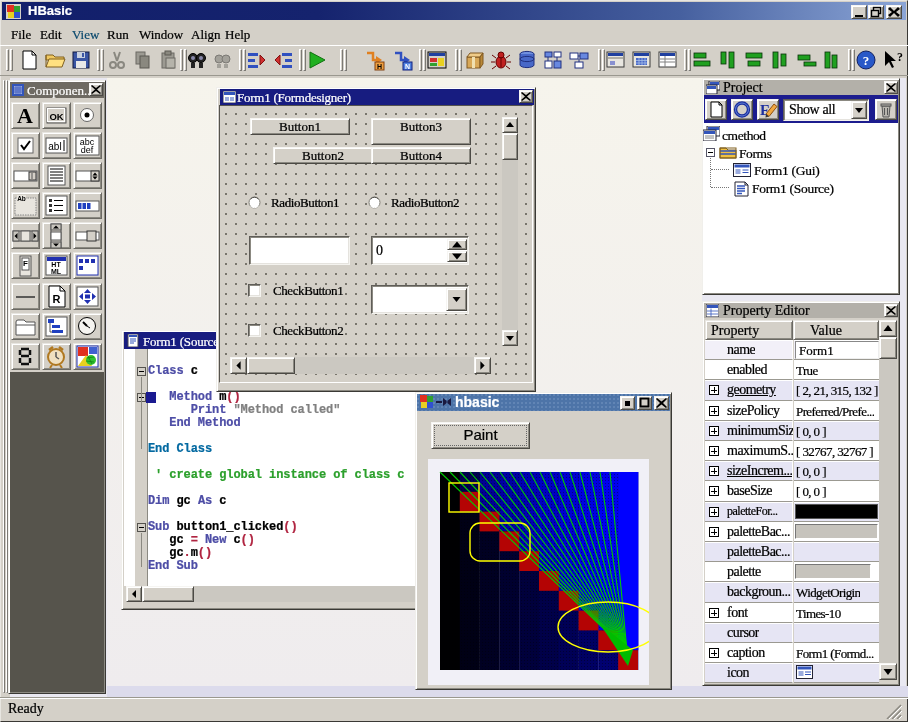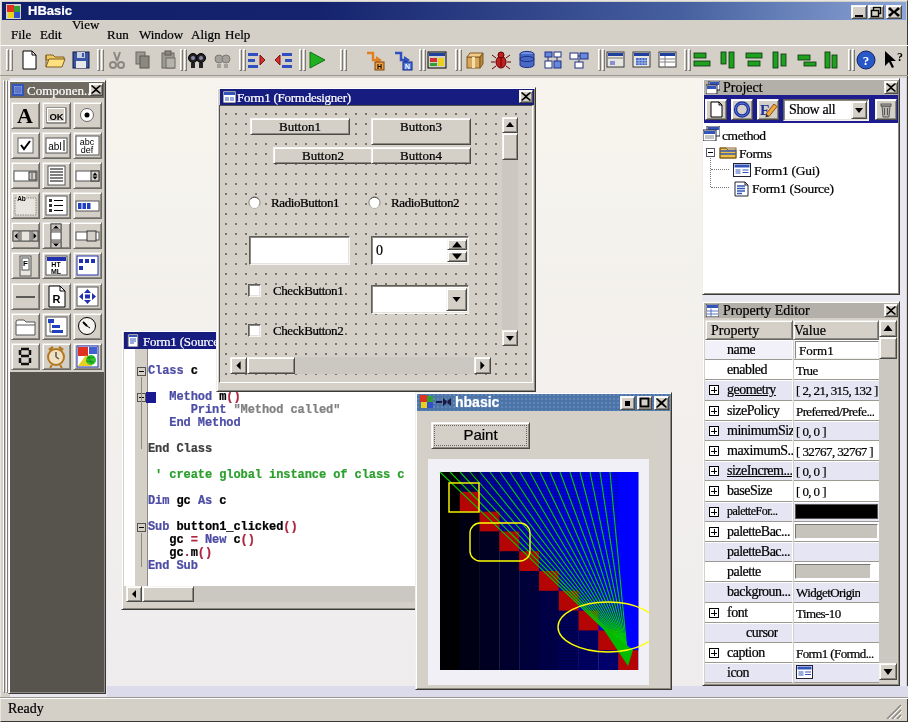--- a/index.html
+++ b/index.html
@@ -35,21 +35,21 @@
       <rect x="2.5" y="4.5" width="7" height="6" fill="#d4d0c8" stroke="#000" stroke-width="1.4"></rect>
     </svg>
   </div>
 <div class="a bout" style="left:886px;top:5px;width:16px;height:14px;">
     <svg width="14" height="12" viewBox="0 0 14 12">
       <path d="M3 1 L7 5 L11 1 L13 3 L9 6 L13 9 L11 11 L7 7 L3 11 L1 9 L5 6 L1 3 Z" fill="#000"></path>
     </svg>
   </div>
 <div class="a serif" style="left:11px;top:27px;font-size:13px;color:#000;">File</div>
 <div class="a serif" style="left:40px;top:27px;font-size:13px;color:#000;">Edit</div>
-<div class="a serif" style="left:72px;top:17px;font-size:13px;color:#000000;">View</div>
+<div class="a serif" style="left:72px;top:27px;font-size:13px;color:#0c4a6e;">View</div>
 <div class="a serif" style="left:107px;top:27px;font-size:13px;color:#000;">Run</div>
 <div class="a serif" style="left:139px;top:27px;font-size:13px;color:#000;">Window</div>
 <div class="a serif" style="left:191px;top:27px;font-size:13px;color:#000;">Align</div>
 <div class="a serif" style="left:225px;top:27px;font-size:13px;color:#000;">Help</div>
 <div class="a" style="left:0;top:45px;width:908px;height:31px;border-top:1px solid #fff;border-bottom:1px solid #9a988f;"></div>
 <div class="a" style="left:6px;top:49px;width:3px;height:22px;border:1px solid;border-color:#fff #7b7974 #7b7974 #fff;"></div>
 <div class="a" style="left:10px;top:49px;width:3px;height:22px;border:1px solid;border-color:#fff #7b7974 #7b7974 #fff;"></div>
 <div class="a" style="left:97px;top:49px;width:3px;height:22px;border:1px solid;border-color:#fff #7b7974 #7b7974 #fff;"></div>
 <div class="a" style="left:101px;top:49px;width:3px;height:22px;border:1px solid;border-color:#fff #7b7974 #7b7974 #fff;"></div>
 <div class="a" style="left:180px;top:49px;width:3px;height:22px;border:1px solid;border-color:#fff #7b7974 #7b7974 #fff;"></div>
@@ -252,21 +252,21 @@
 <div class="a" style="left:137px;top:523px;width:9px;height:9px;background:#d4d0c8;border:1px solid #55534e;"></div>
 <div class="a" style="left:139px;top:527px;width:5px;height:1px;background:#000;"></div>
 <div class="a" style="left:141px;top:377px;width:1px;height:72px;background:#8b8981;"></div>
 <div class="a" style="left:141px;top:403px;width:1px;height:21px;background:#8b8981;"></div>
 <div class="a" style="left:141px;top:533px;width:1px;height:34px;background:#8b8981;"></div>
 <div class="a" style="left:146px;top:392px;width:10px;height:11px;background:#1a1a90;"></div>
 <div class="a mono" style="left:148px;top:365px;height:13px;line-height:13px;font-size:12px;font-weight:bold;letter-spacing:-0.08px;white-space:pre;"><span style="color:#4d4da6">Class</span><span style="color:#000">&nbsp;c</span></div>
 <div class="a mono" style="left:148px;top:391px;height:13px;line-height:13px;font-size:12px;font-weight:bold;letter-spacing:-0.08px;white-space:pre;"><span style="color:#4d4da6">&nbsp;&nbsp;&nbsp;Method</span><span style="color:#000">&nbsp;m</span><span style="color:#b02440">()</span></div>
 <div class="a mono" style="left:148px;top:404px;height:13px;line-height:13px;font-size:12px;font-weight:bold;letter-spacing:-0.08px;white-space:pre;"><span style="color:#4d4da6">&nbsp;&nbsp;&nbsp;&nbsp;&nbsp;&nbsp;Print</span><span style="color:#000">&nbsp;</span><span style="color:#808080">"Method&nbsp;called"</span></div>
 <div class="a mono" style="left:148px;top:417px;height:13px;line-height:13px;font-size:12px;font-weight:bold;letter-spacing:-0.08px;white-space:pre;"><span style="color:#4d4da6">&nbsp;&nbsp;&nbsp;End&nbsp;Method</span></div>
-<div class="a mono" style="left:148px;top:443px;height:13px;line-height:13px;font-size:12px;font-weight:bold;letter-spacing:-0.08px;white-space:pre;"><span style="color:#404040">End&nbsp;Class</span></div>
+<div class="a mono" style="left:148px;top:443px;height:13px;line-height:13px;font-size:12px;font-weight:bold;letter-spacing:-0.08px;white-space:pre;"><span style="color:#0369a1">End&nbsp;Class</span></div>
 <div class="a mono" style="left:148px;top:469px;height:13px;line-height:13px;font-size:12px;font-weight:bold;letter-spacing:-0.08px;white-space:pre;"><span style="color:#2ca02c">&nbsp;'&nbsp;create&nbsp;global&nbsp;instance&nbsp;of&nbsp;class&nbsp;c</span></div>
 <div class="a mono" style="left:148px;top:495px;height:13px;line-height:13px;font-size:12px;font-weight:bold;letter-spacing:-0.08px;white-space:pre;"><span style="color:#4d4da6">Dim</span><span style="color:#000">&nbsp;gc&nbsp;</span><span style="color:#4d4da6">As</span><span style="color:#000">&nbsp;c</span></div>
 <div class="a mono" style="left:148px;top:521px;height:13px;line-height:13px;font-size:12px;font-weight:bold;letter-spacing:-0.08px;white-space:pre;"><span style="color:#4d4da6">Sub</span><span style="color:#000">&nbsp;button1_clicked</span><span style="color:#b02440">()</span></div>
 <div class="a mono" style="left:148px;top:534px;height:13px;line-height:13px;font-size:12px;font-weight:bold;letter-spacing:-0.08px;white-space:pre;"><span style="color:#000">&nbsp;&nbsp;&nbsp;gc&nbsp;</span><span style="color:#b02440">=</span><span style="color:#000">&nbsp;</span><span style="color:#4d4da6">New</span><span style="color:#000">&nbsp;c</span><span style="color:#b02440">()</span></div>
 <div class="a mono" style="left:148px;top:547px;height:13px;line-height:13px;font-size:12px;font-weight:bold;letter-spacing:-0.08px;white-space:pre;"><span style="color:#000">&nbsp;&nbsp;&nbsp;gc</span><span style="color:#b02440">.</span><span style="color:#000">m</span><span style="color:#b02440">()</span></div>
 <div class="a mono" style="left:148px;top:560px;height:13px;line-height:13px;font-size:12px;font-weight:bold;letter-spacing:-0.08px;white-space:pre;"><span style="color:#4d4da6">End&nbsp;Sub</span></div>
 
 <div class="a" style="left:126px;top:586px;width:400px;height:16px;background:#cbc8c1;"></div>
 <div class="a bout" style="left:126px;top:586px;width:16px;height:16px;">
     <svg width="14" height="14" viewBox="0 0 14 14">
@@ -755,21 +755,21 @@
     <rect x="1" y="1" width="11" height="3" fill="#3355bb"></rect>
     <path d="M1 7 h11 M1 10 h11 M5 4.5 v8" stroke="#3355bb" stroke-width="0.8"></path>
   </svg>
 <div class="a serif" style="left:723px;top:303px;font-size:14px;color:#000;">Property Editor</div>
 <div class="a bout" style="left:884px;top:304px;width:14px;height:13px;">
     <svg width="12" height="11" viewBox="0 0 12 11">
       <path d="M2 1 L6 4 L10 1 L11 2 L7 5.5 L11 9 L10 10 L6 7 L2 10 L1 9 L5 5.5 L1 2 Z" fill="#000"></path>
     </svg>
   </div>
 <div class="a bout2 serif" style="left:705px;top:320px;width:88px;height:20px;box-shadow:inset 1px 1px 0 #fff, inset -1px -1px 0 #8b8981;font-size:14px;padding-left:5px;line-height:19px;">Property</div>
-<div class="a bout2 serif" style="left:793px;top:320px;width:86px;height:20px;box-shadow:inset 1px 1px 0 #fff, inset -1px -1px 0 #8b8981;font-size:14px;padding-left:0;line-height:19px;">Value</div>
+<div class="a bout2 serif" style="left:793px;top:320px;width:86px;height:20px;box-shadow:inset 1px 1px 0 #fff, inset -1px -1px 0 #8b8981;font-size:14px;padding-left:16px;line-height:19px;">Value</div>
 <div class="a" style="left:879px;top:320px;width:18px;height:360px;background:#cbc8c1;"></div>
 <div class="a bout" style="left:879px;top:320px;width:18px;height:17px;">
     <svg width="16" height="15" viewBox="0 0 16 15">
       <path d="M8 4 L12.5 10 L3.5 10 Z" fill="#000"></path>
     </svg>
   </div>
 <div class="a bout" style="left:879px;top:337px;width:18px;height:22px;"></div>
 <div class="a bout" style="left:879px;top:663px;width:18px;height:17px;">
     <svg width="16" height="15" viewBox="0 0 16 15">
       <path d="M8 11 L12.5 5 L3.5 5 Z" fill="#000"></path>
@@ -853,21 +853,21 @@
 <div class="a serif" style="left:796px;top:585px;font-size:13px;letter-spacing:-0.6px;white-space:nowrap;max-width:83px;overflow:hidden;">WidgetOrigin</div>
 <div class="a" style="left:705px;top:603px;width:88px;height:20px;background:#fff;border-bottom:1px solid #9b9991;border-right:1px solid #fff;box-shadow:inset 0 1px 0 #fff;"></div>
 <div class="a" style="left:794px;top:603px;width:85px;height:20px;background:#fff;border-bottom:1px solid #9b9991;box-shadow:inset 0 1px 0 #fff;"></div>
 <div class="a" style="left:709px;top:608px;width:10px;height:10px;background:#fff;border:1px solid #000;"></div>
 <div class="a" style="left:711px;top:613px;width:6px;height:1px;background:#000;"></div>
 <div class="a" style="left:714px;top:610px;width:1px;height:6px;background:#000;"></div>
 <div class="a serif" style="left:727px;top:605px;font-size:14px;letter-spacing:-0.5px;white-space:nowrap;max-width:66px;overflow:hidden;">font</div>
 <div class="a serif" style="left:796px;top:606px;font-size:13px;letter-spacing:-0.6px;white-space:nowrap;max-width:83px;overflow:hidden;">Times-10</div>
 <div class="a" style="left:705px;top:623px;width:88px;height:20px;background:#e6e5f4;border-bottom:1px solid #9b9991;border-right:1px solid #fff;box-shadow:inset 0 1px 0 #fff;"></div>
 <div class="a" style="left:794px;top:623px;width:85px;height:20px;background:#e6e5f4;border-bottom:1px solid #9b9991;box-shadow:inset 0 1px 0 #fff;"></div>
-<div class="a serif" style="left:727px;top:625px;font-size:14px;letter-spacing:-0.5px;white-space:nowrap;max-width:66px;overflow:hidden;margin-left:19px;">cursor</div>
+<div class="a serif" style="left:727px;top:625px;font-size:14px;letter-spacing:-0.5px;white-space:nowrap;max-width:66px;overflow:hidden;">cursor</div>
 <div class="a" style="left:705px;top:643px;width:88px;height:20px;background:#fff;border-bottom:1px solid #9b9991;border-right:1px solid #fff;box-shadow:inset 0 1px 0 #fff;"></div>
 <div class="a" style="left:794px;top:643px;width:85px;height:20px;background:#fff;border-bottom:1px solid #9b9991;box-shadow:inset 0 1px 0 #fff;"></div>
 <div class="a" style="left:709px;top:648px;width:10px;height:10px;background:#fff;border:1px solid #000;"></div>
 <div class="a" style="left:711px;top:653px;width:6px;height:1px;background:#000;"></div>
 <div class="a" style="left:714px;top:650px;width:1px;height:6px;background:#000;"></div>
 <div class="a serif" style="left:727px;top:645px;font-size:14px;letter-spacing:-0.5px;white-space:nowrap;max-width:66px;overflow:hidden;">caption</div>
 <div class="a serif" style="left:796px;top:646px;font-size:13px;letter-spacing:-0.6px;white-space:nowrap;max-width:83px;overflow:hidden;">Form1 (Formd...</div>
 <div class="a" style="left:705px;top:663px;width:88px;height:20px;background:#e6e5f4;border-bottom:1px solid #9b9991;border-right:1px solid #fff;box-shadow:inset 0 1px 0 #fff;"></div>
 <div class="a" style="left:794px;top:663px;width:85px;height:20px;background:#e6e5f4;border-bottom:1px solid #9b9991;box-shadow:inset 0 1px 0 #fff;"></div>
 <div class="a serif" style="left:727px;top:665px;font-size:14px;letter-spacing:-0.5px;white-space:nowrap;max-width:66px;overflow:hidden;">icon</div>

